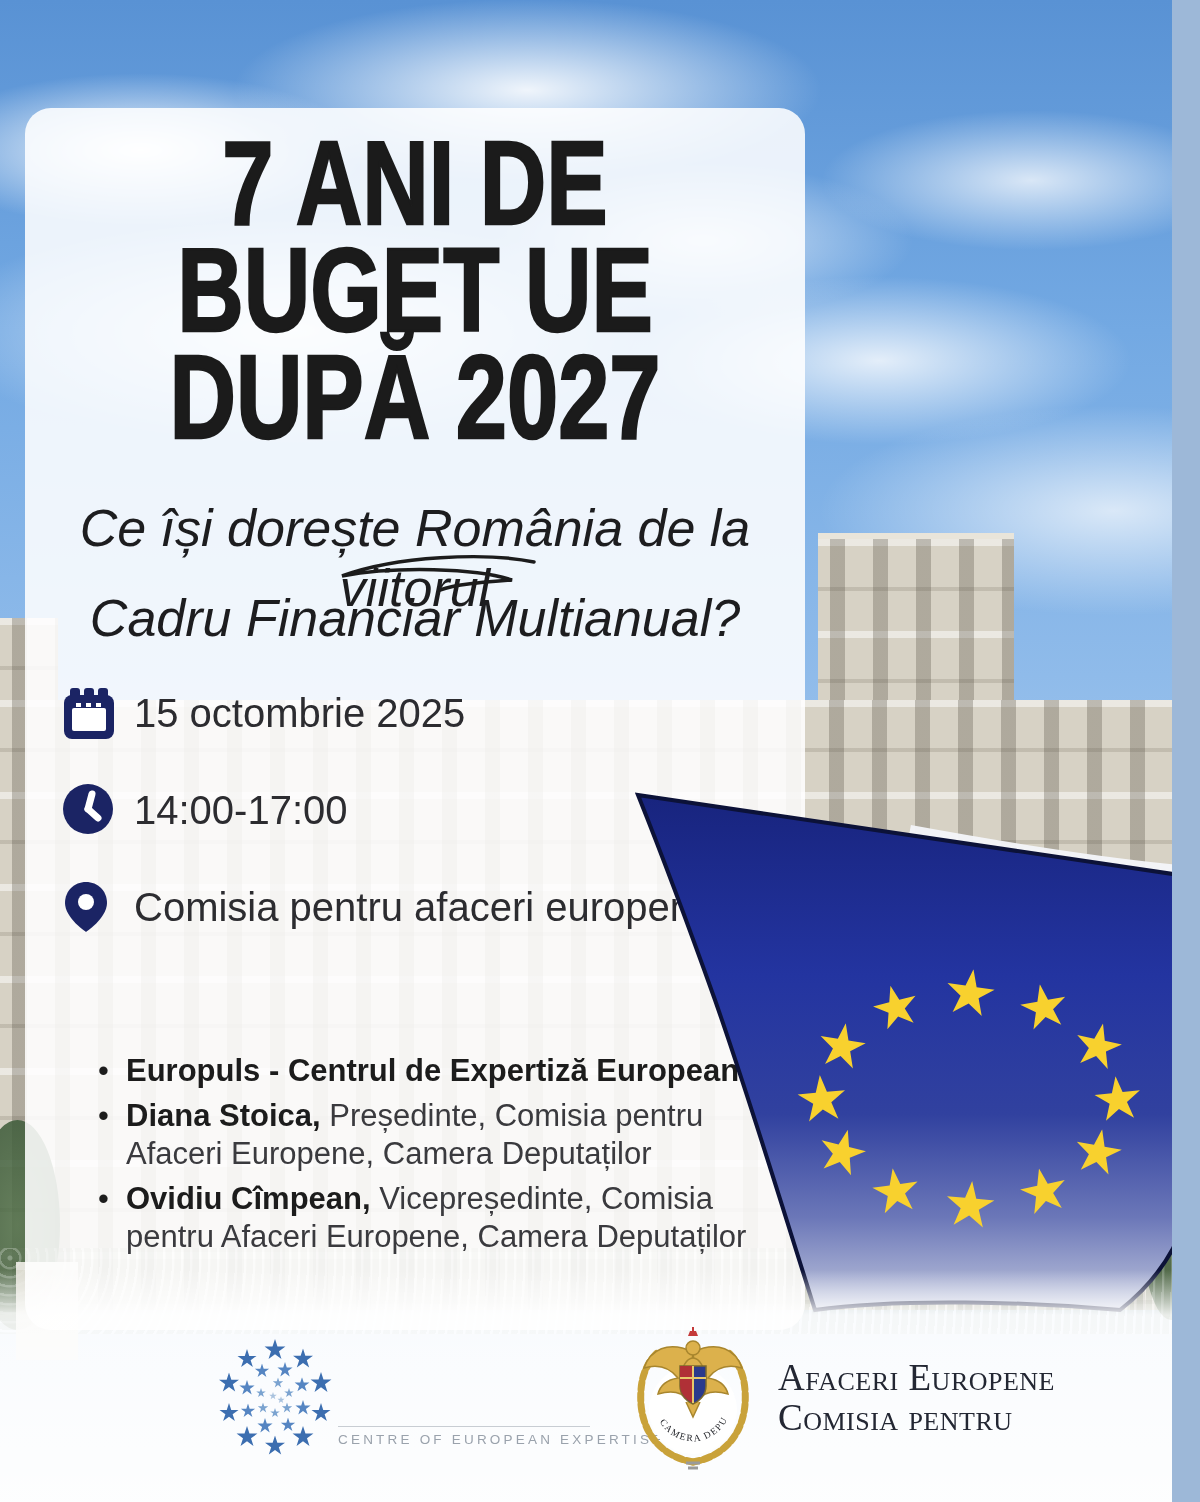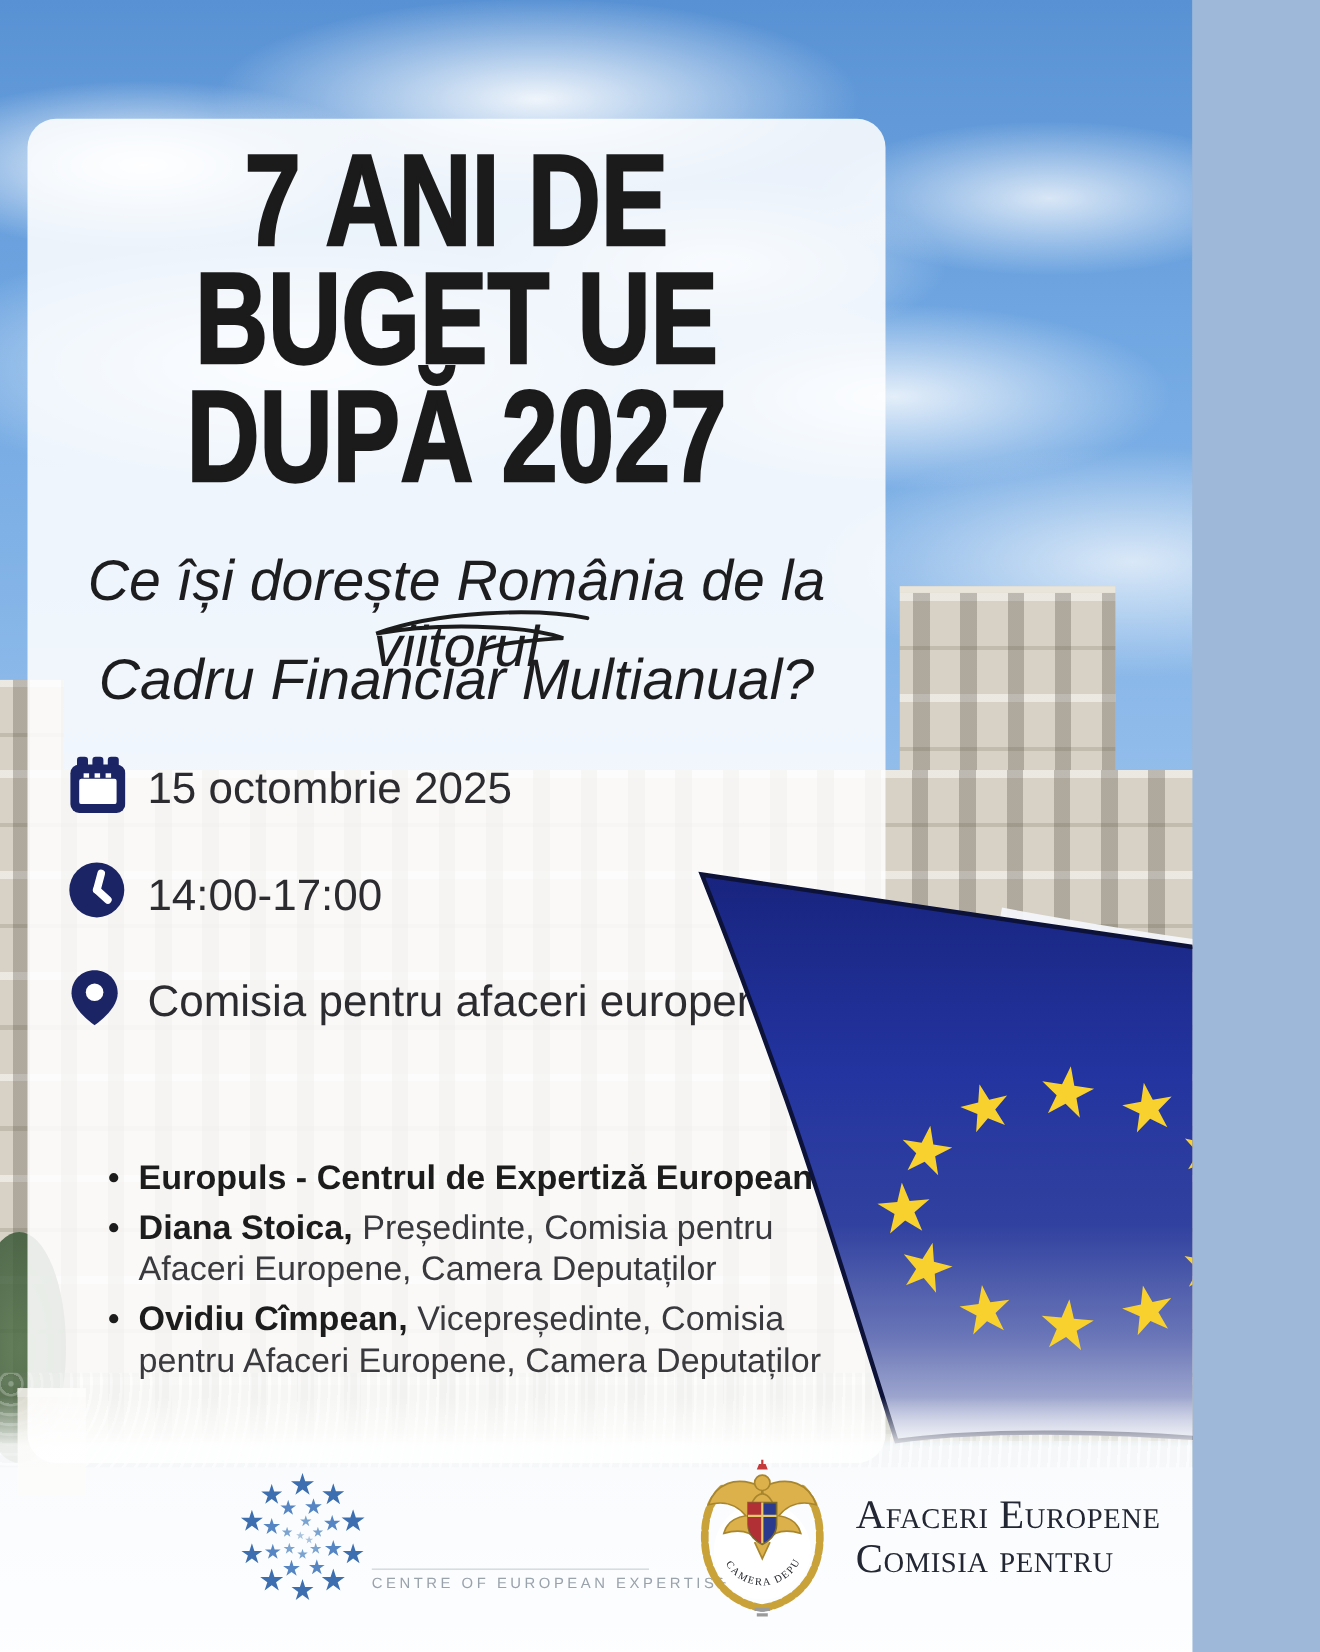--- a/index.html
+++ b/index.html
@@ -1,16 +1,16 @@
 <!DOCTYPE html>
 <html><head>
 <meta charset="utf-8">
 <style>
   html,body{margin:0;padding:0;background:#9db8d8;}
-  #poster{position:relative;width:1084px;height:1502px;overflow:hidden;
+  #poster{position:relative;width:1172px;height:1502px;overflow:hidden;
           font-family:"Liberation Sans",sans-serif;}
 
   
   .sky{position:absolute;inset:0;
     background:linear-gradient(180deg,#5992d4 0%,#73a9e3 22%,#8fbbea 45%,#b8d3f1 70%,#d8e6f6 100%);}
   .clouds{position:absolute;inset:0;background:
     radial-gradient(ellipse 320px 110px at 12% 10%,rgba(255,255,255,.95),rgba(255,255,255,0) 70%),
     radial-gradient(ellipse 420px 130px at 45% 6%,rgba(255,255,255,.9),rgba(255,255,255,0) 70%),
     radial-gradient(ellipse 300px 100px at 88% 12%,rgba(255,255,255,.75),rgba(255,255,255,0) 70%),
     radial-gradient(ellipse 360px 120px at 75% 24%,rgba(255,255,255,.8),rgba(255,255,255,0) 70%),
@@ -39,21 +39,21 @@
   
   .title{position:absolute;left:25px;top:130px;width:780px;text-align:center;
     color:#1b1b1b;font-weight:700;font-size:118px;line-height:107px;letter-spacing:0;
     transform:scaleX(.78);-webkit-text-stroke:2.5px #1b1b1b;}
   .subtitle{position:absolute;left:25px;width:780px;text-align:center;font-style:italic;
     font-size:52px;color:#1d1d1f;}
   .subtitle.l1{top:498px;}
   .subtitle.l2{top:588px;}
   .swoosh{position:absolute;left:336px;top:554px;width:204px;height:40px;}
 
-  .detail-row{position:absolute;left:62px;display:flex;align-items:flex-end;}
+  .detail-row{position:absolute;left:62px;display:flex;align-items:center;}
   .detail-icon{width:52px;flex:0 0 52px;margin-right:20px;}
   .detail-text{font-size:40px;color:#2c2c30;line-height:45px;white-space:nowrap;}
   .row-date{top:686px;}
   .row-time{top:783px;}
   .row-loc{top:880px;}
 
   .org-heading{position:absolute;left:64px;top:1010px;font-size:34px;font-weight:700;color:#111;}
   .org-list{position:absolute;left:96px;top:1052px;width:668px;margin:0;padding:0;list-style:none;}
   .org-list li{position:relative;padding-left:30px;font-size:31px;line-height:38px;
     color:#3a3a3e;margin-bottom:7px;}

